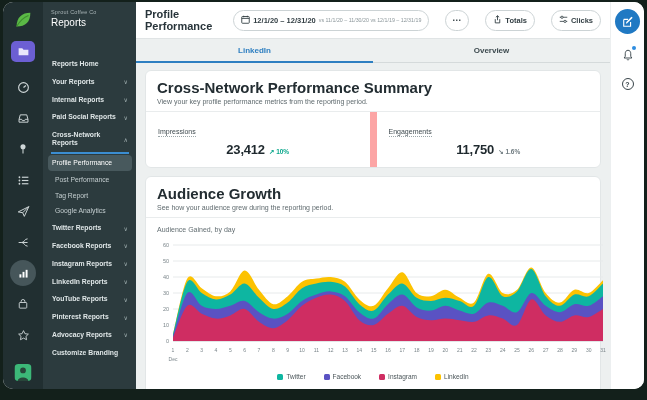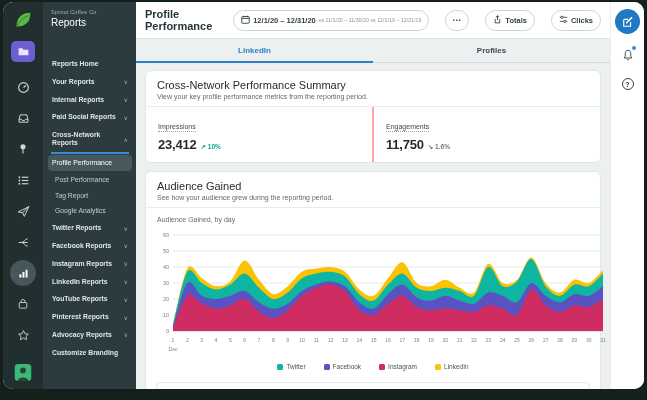--- a/index.html
+++ b/index.html
@@ -47,29 +47,29 @@
   .pill.more { padding:0 6px; font-size:9px; letter-spacing:1px; }
 
   .tabs { display:flex; border-bottom:1px solid #d5dadb; flex-shrink:0; }
   .tab { flex:1; text-align:center; font-size:8px; font-weight:bold; color:#3d4a4f;
     padding:7px 0 6px; cursor:pointer; border-bottom:2px solid transparent; margin-bottom:-1px; }
   .tab.active { color:#2e7fc1; border-bottom-color:#2e7fc1; }
 
   .content { flex:1; overflow:hidden; padding:7px 9px; }
   .card { background:#fff; border:1px solid #e2e6e7; border-radius:6px; margin-bottom:8px; }
   .card-hd { padding:8px 11px 6px; }
-  .card-hd h2 { font-size:11px; font-weight:normal; color:#232d32; margin-bottom:2px; }
+  .card-hd h2 { font-size:15px; font-weight:bold; color:#232d32; margin-bottom:2px; }
   .card-hd p { font-size:7px; color:#5f6a6e; }
 
   .metrics { display:flex; border-top:1px solid #e9eced; }
   .metric { flex:1; padding:8px 12px 10px; }
-  .metric + .metric { border-left:2px solid #fca5a5; }
+  .metric + .metric { border-left:7px solid #fca5a5; }
   .mlabel { font-size:7px; color:#3f4a4f; border-bottom:1px dotted #9aa5a8;
     display:inline-block; padding-bottom:1px; cursor:help; }
-  .mrow { margin-top:4px; display:flex; align-items:baseline; gap:4px; }
+  .mrow { margin-top:4px; display:flex; align-items:baseline; gap:4px;justify-content:center; }
   .mvalue { font-size:13px; font-weight:bold; color:#1f292e; letter-spacing:-.2px; }
   .mdelta { font-size:6.5px; font-weight:bold; }
   .mdelta.pos { color:#0aa78b; }
   .mdelta.neg { color:#707c81; }
 
   .chart-wrap { border-top:1px solid #e9eced; padding:8px 11px 2px; }
   .chart-label { font-size:7px; color:#626d71; margin-bottom:6px; }
   .legend { display:flex; justify-content:center; gap:18px; padding:2px 0 6px; }
   .legend-item { display:flex; align-items:center; gap:3px; }
   .legend-item .sw { width:6px; height:6px; border-radius:1.5px; display:inline-block; }
@@ -280,21 +280,21 @@
                 </g>
               </svg>
           </span>
           <span>Clicks</span>
         </button>
       </div>
     </header>
 
     <div class="tabs" id="tabs">
         <div class="tab active">LinkedIn</div>
-        <div class="tab">Profiles</div>
+        <div class="tab">Overview</div>
       </div>
 
     <div class="content">
 
       <section class="card">
         <div class="card-hd">
           <h2>Cross-Network Performance Summary</h2>
           <p>View your key profile performance metrics from the reporting period.</p>
         </div>
         <div class="metrics" id="metrics">
@@ -304,21 +304,21 @@
               </div></div>
             <div class="metric"><span class="mlabel">Engagements</span><div class="mrow">
                 <span class="mvalue">11,750</span>
                 <span class="mdelta neg">↘ 1.6%</span>
               </div></div>
           </div>
       </section>
 
       <section class="card">
         <div class="card-hd">
-          <h2>Audience Gained</h2>
+          <h2>Audience Growth</h2>
           <p>See how your audience grew during the reporting period.</p>
         </div>
         <div class="chart-wrap">
           <div class="chart-label">Audience Gained, by day</div>
           <div id="chart"><svg width="452" height="128" viewBox="0 0 452 128">
                 <line x1="16" x2="446" y1="102" y2="102" stroke="#c7cdcf" stroke-width="1"></line>
                 <text x="12" y="104" text-anchor="end" font-size="5.5" fill="#7a858a">0</text>
                 <line x1="16" x2="446" y1="86" y2="86" stroke="#e7eaeb" stroke-width="1"></line>
                 <text x="12" y="88" text-anchor="end" font-size="5.5" fill="#7a858a">10</text>
                 <line x1="16" x2="446" y1="70" y2="70" stroke="#e7eaeb" stroke-width="1"></line>

